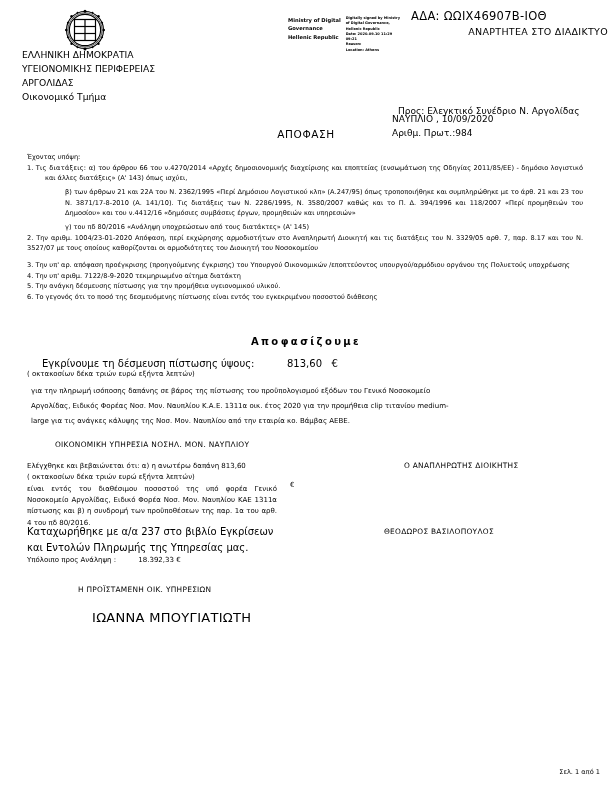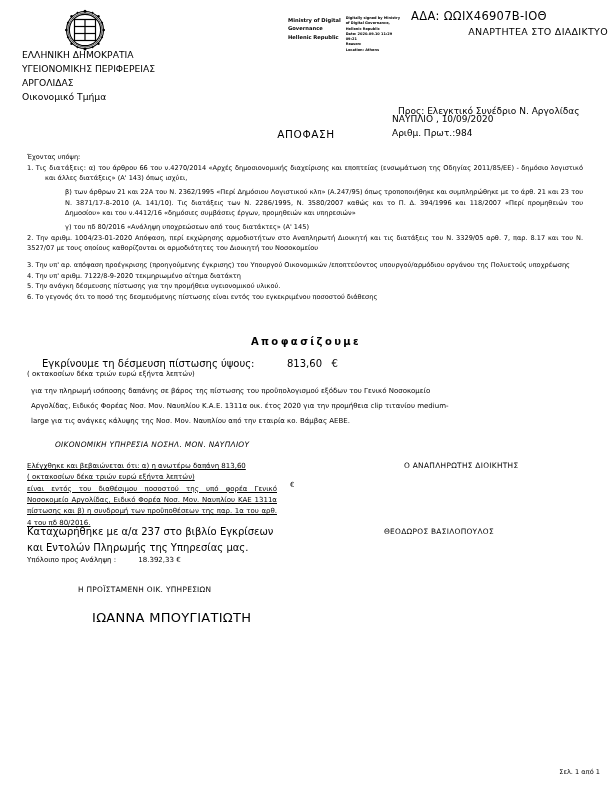--- a/index.html
+++ b/index.html
@@ -175,31 +175,29 @@
   .purpose p { margin: 4px; }
 
   
   .fin-title {
     position: absolute;
     left: 55px;
     top: 440px;
     font-size: 7.4px;
     letter-spacing: 0.3px;
     white-space: nowrap;
-    font-style: italic;
   }
   .fin-body {
     position: absolute;
     left: 27px;
     top: 461px;
     width: 250px;
     font-size: 7px;
     line-height: 1.62;
     text-align: justify;
-    text-decoration: underline;
   }
   .fin-body p { margin: 0; }
   .euro-float {
     position: absolute;
     left: 290px;
     top: 481px;
     font-size: 7px;
   }
   .fin-body2 {
     position: absolute;

